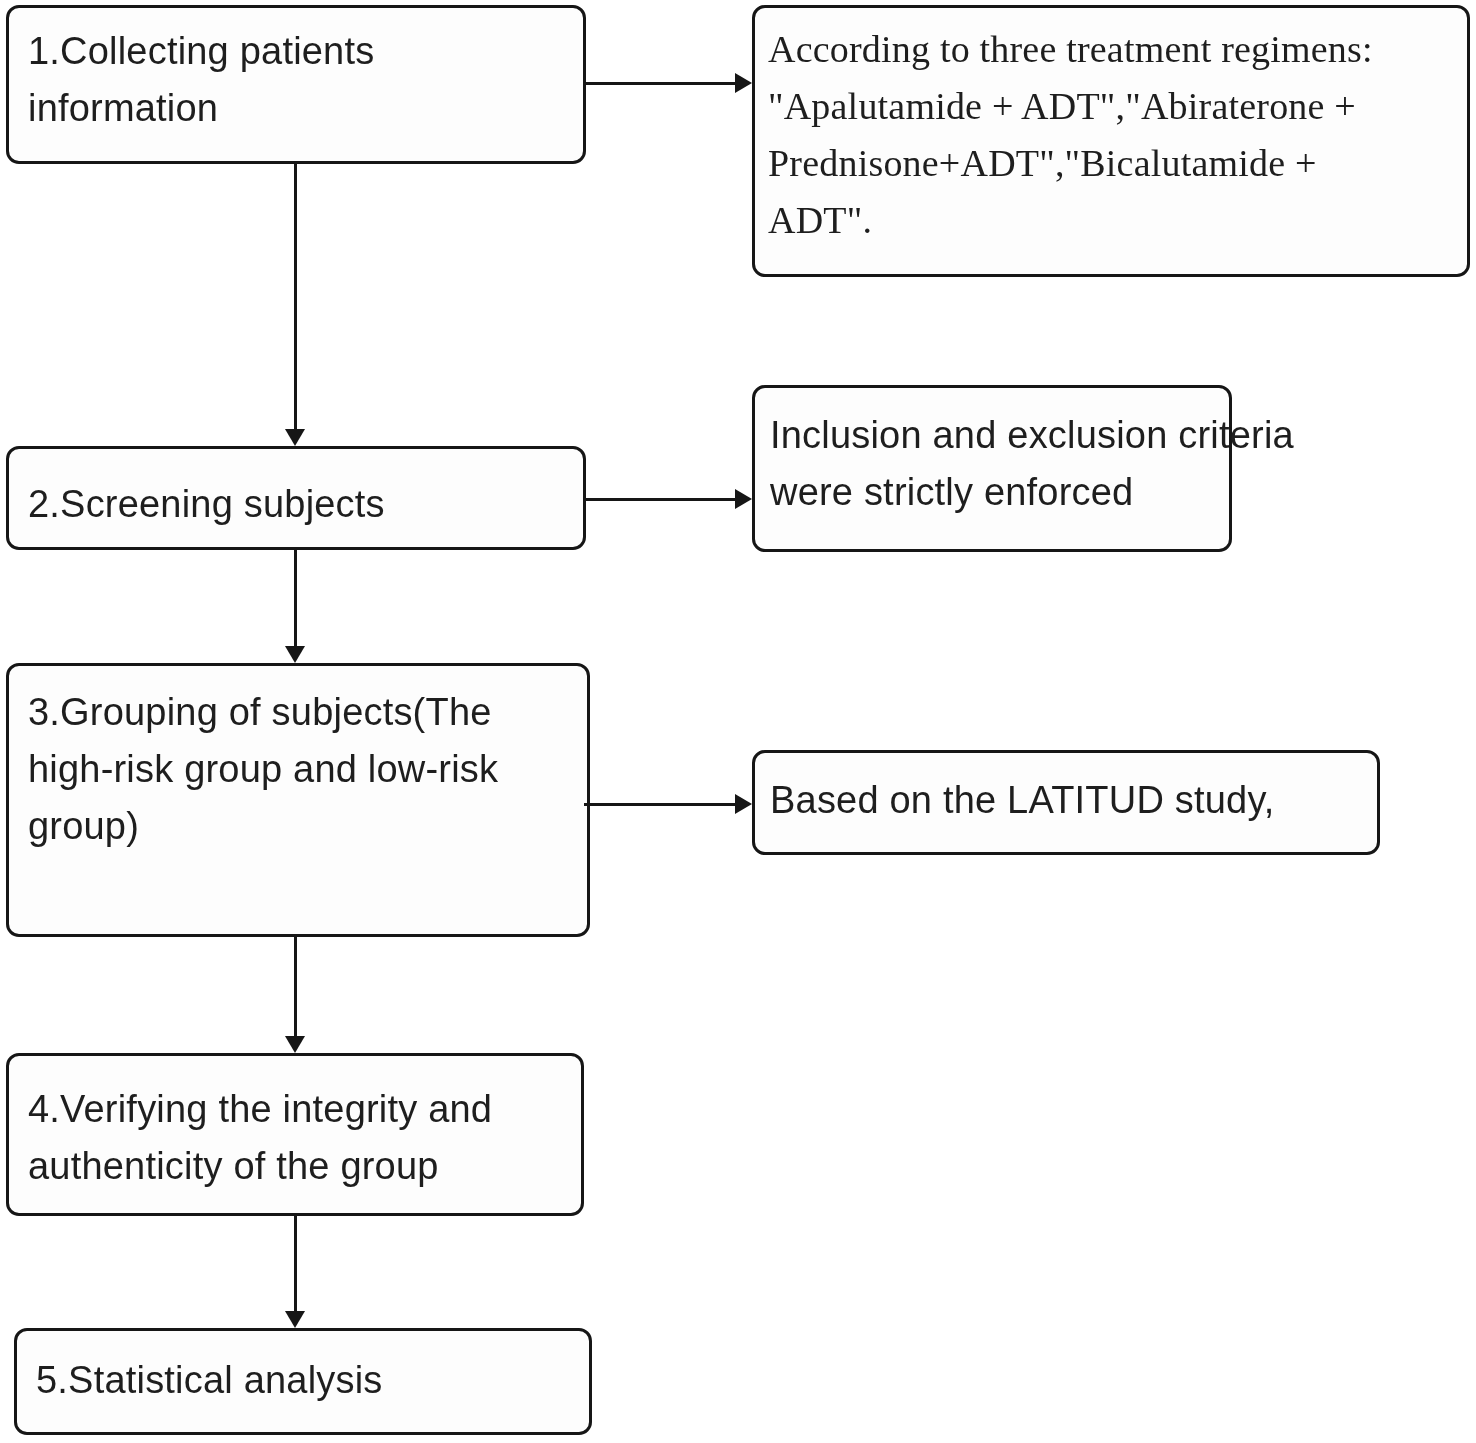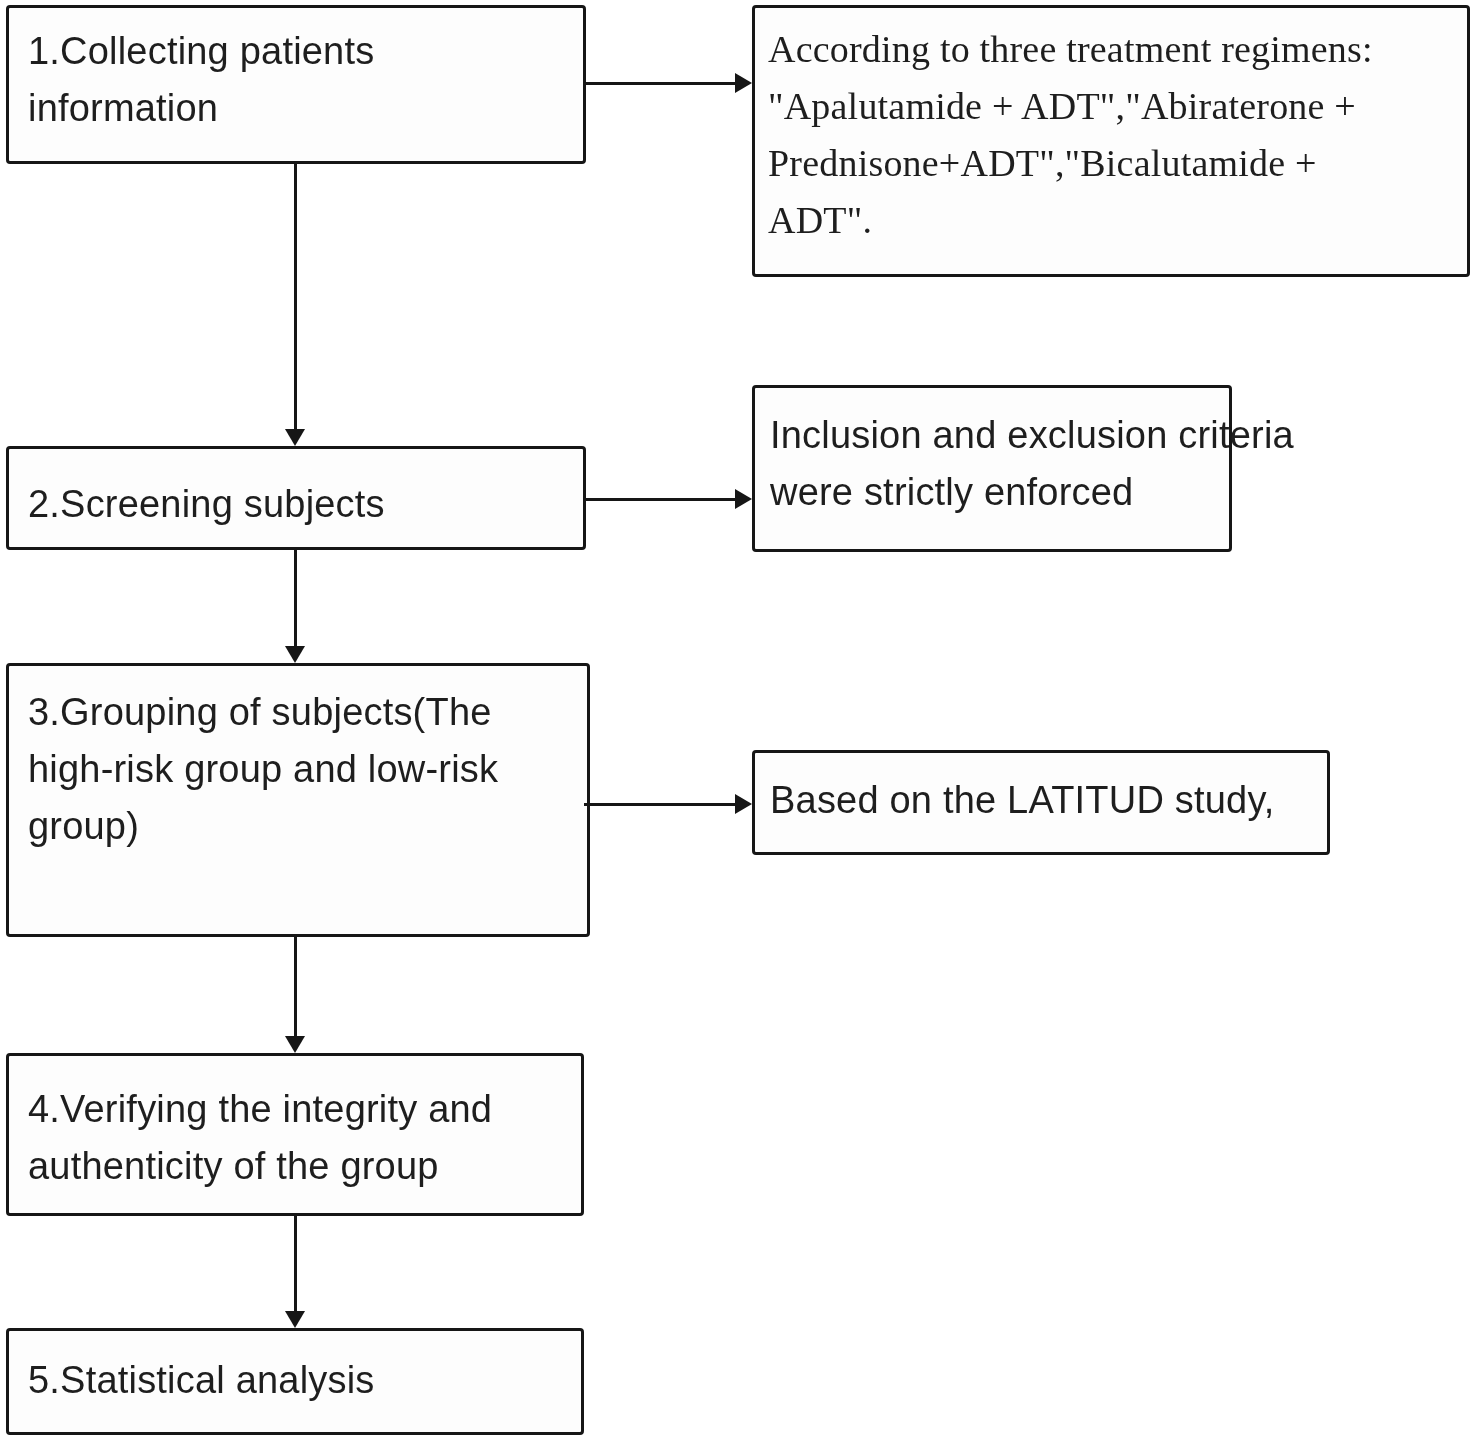--- a/index.html
+++ b/index.html
@@ -12,21 +12,21 @@
     position: relative;
     width: 1476px;
     height: 1443px;
     background: #ffffff;
     overflow: hidden;
   }
   .box {
     position: absolute;
     box-sizing: border-box;
     border: 3px solid #161616;
-    border-radius: 4px;
+    border-radius: 13px;
     background: #fdfdfd;
     color: #1e1e1e;
     font-size: 38px;
     line-height: 57px;
     letter-spacing: 0.2px;
   }
   .box .line { white-space: nowrap; }
   .hline {
     position: absolute;
     height: 3px;
@@ -49,25 +49,25 @@
     width: 0; height: 0;
     border-top: 10px solid transparent;
     border-bottom: 10px solid transparent;
     border-left: 17px solid #161616;
   }
   
   #box-l1 { left: 6px;   top: 5px;    width: 580px; height: 159px; padding: 15px 18px 0 19px; }
   #box-l2 { left: 6px;   top: 446px;  width: 580px; height: 104px; padding: 27px 18px 0 19px; }
   #box-l3 { left: 6px;   top: 663px;  width: 584px; height: 274px; padding: 18px 18px 0 19px; }
   #box-l4 { left: 6px;   top: 1053px; width: 578px; height: 163px; padding: 25px 18px 0 19px; }
-  #box-l5 { left: 6px;   top: 1328px; width: 578px; height: 107px; padding: 21px 18px 0 19px; }
+  #box-l5 { left: 14px;   top: 1328px; width: 578px; height: 107px; padding: 21px 18px 0 19px; }
   
   #box-r1 { left: 752px; top: 5px;    width: 718px; height: 272px; padding: 13px 10px 0 13px; font-family: Liberation Serif, serif; }
   #box-r2 { left: 752px; top: 385px;  width: 480px; height: 167px; padding: 19px 12px 0 15px; }
-  #box-r3 { left: 752px; top: 750px;  width: 578px; height: 105px; padding: 19px 12px 0 15px; }
+  #box-r3 { left: 752px; top: 750px;  width: 628px; height: 105px; padding: 19px 12px 0 15px; }
 </style>
 </head>
 <body>
 
 <div class="canvas">
 
   <div class="box" id="box-l1">
     <div class="line">1.Collecting patients</div>
     <div class="line">information</div>
   </div>

